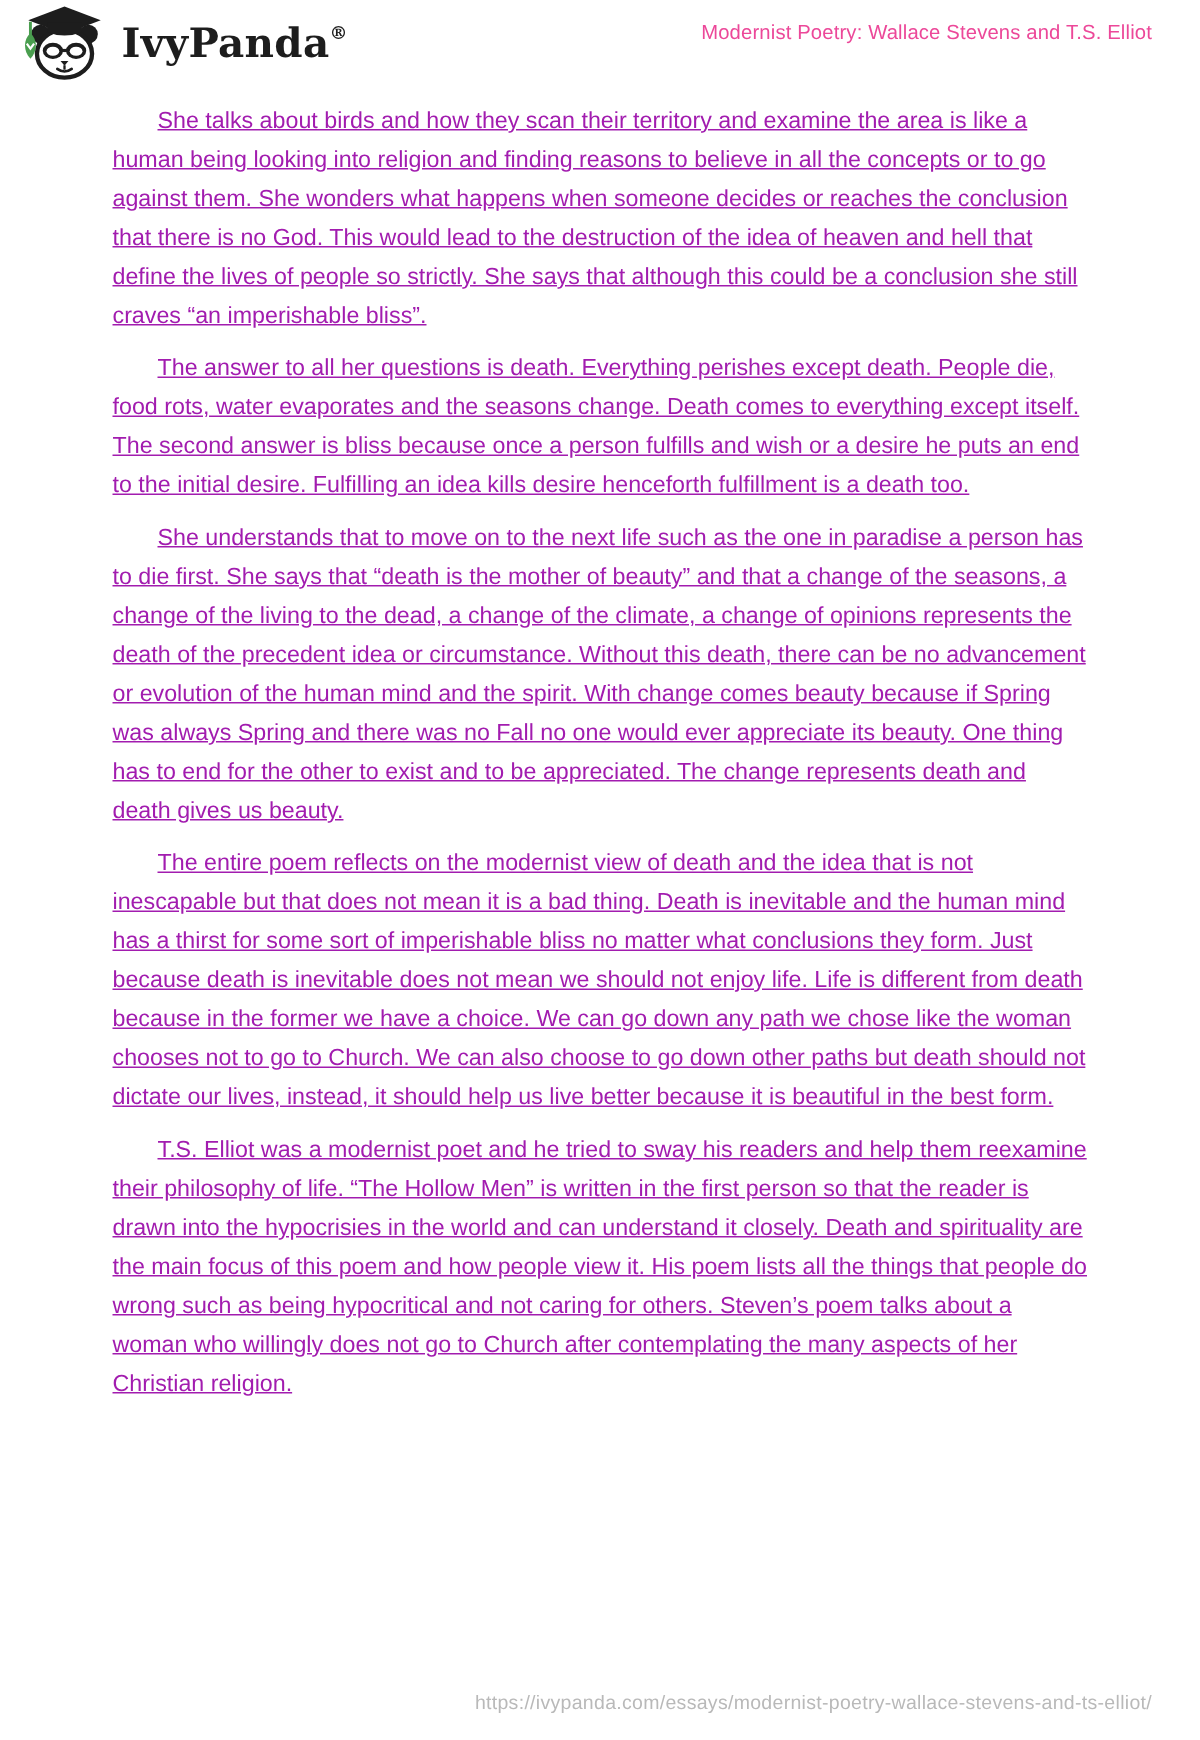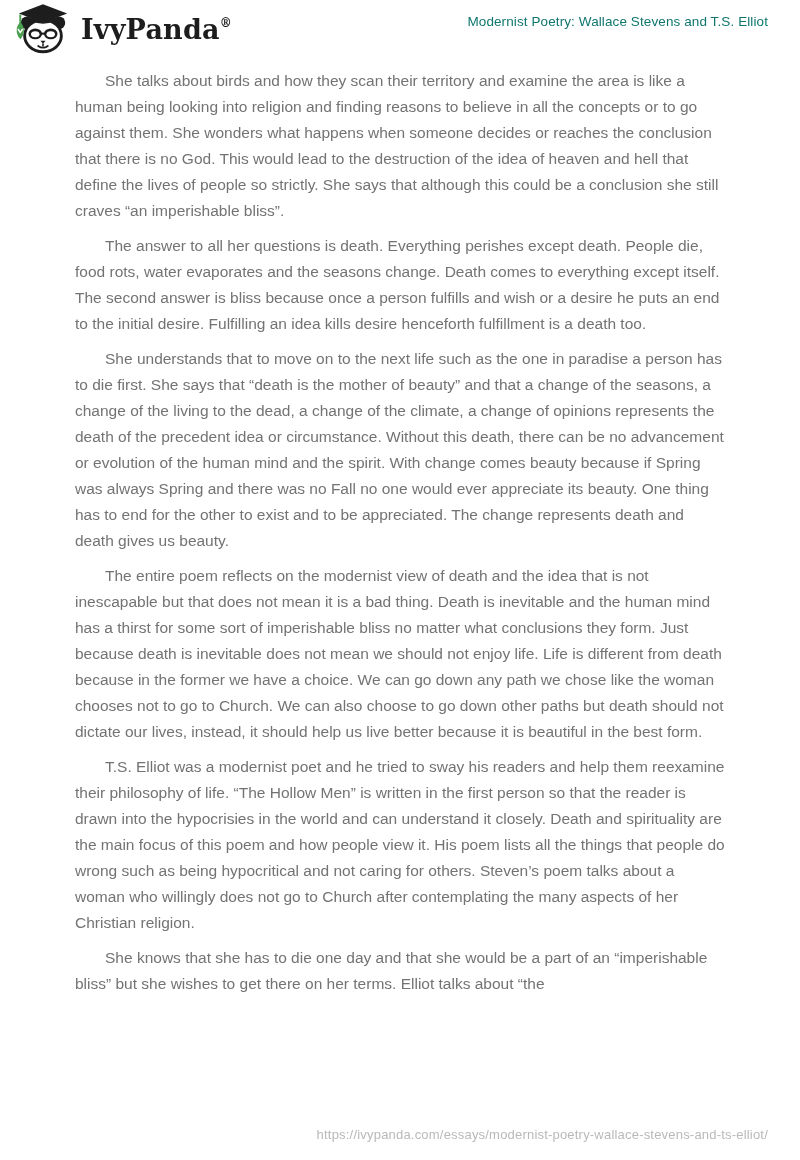--- a/index.html
+++ b/index.html
@@ -39,32 +39,33 @@
   .brand .reg {
     font-size: 12px;
     vertical-align: 12px;
     font-weight: 700;
   }
   .doc-title {
     position: absolute;
     top: 14px;
     right: 32px;
     font-size: 13.5px;
-    color: #0f766e;
+    color: #ec4899;
     letter-spacing: 0.1px;
   }
   .content {
     position: absolute;
     top: 68px;
     left: 75px;
     width: 650px;
-    color: #737373;
+    color: #a21caf;
     font-size: 15.5px;
     line-height: 26px;
     text-align: left;
+    text-decoration: underline;
   }
   .content p {
     margin: 0 0 9px 0;
     text-indent: 30px;
   }
   .footer-url {
     position: absolute;
     top: 1127px;
     right: 32px;
     font-size: 13px;
@@ -105,16 +106,15 @@
   </div>
   <div class="doc-title">Modernist Poetry: Wallace Stevens and T.S. Elliot</div>
 </div>
 
 <div class="content">
   <p>She talks about birds and how they scan their territory and examine the area is like a human being looking into religion and finding reasons to believe in all the concepts or to go against them. She wonders what happens when someone decides or reaches the conclusion that there is no God. This would lead to the destruction of the idea of heaven and hell that define the lives of people so strictly. She says that although this could be a conclusion she still craves “an imperishable bliss”.</p>
   <p>The answer to all her questions is death. Everything perishes except death. People die, food rots, water evaporates and the seasons change. Death comes to everything except itself. The second answer is bliss because once a person fulfills and wish or a desire he puts an end to the initial desire. Fulfilling an idea kills desire henceforth fulfillment is a death too.</p>
   <p>She understands that to move on to the next life such as the one in paradise a person has to die first. She says that “death is the mother of beauty” and that a change of the seasons, a change of the living to the dead, a change of the climate, a change of opinions represents the death of the precedent idea or circumstance. Without this death, there can be no advancement or evolution of the human mind and the spirit. With change comes beauty because if Spring was always Spring and there was no Fall no one would ever appreciate its beauty. One thing has to end for the other to exist and to be appreciated. The change represents death and death gives us beauty.</p>
   <p>The entire poem reflects on the modernist view of death and the idea that is not inescapable but that does not mean it is a bad thing. Death is inevitable and the human mind has a thirst for some sort of imperishable bliss no matter what conclusions they form. Just because death is inevitable does not mean we should not enjoy life. Life is different from death because in the former we have a choice. We can go down any path we chose like the woman chooses not to go to Church. We can also choose to go down other paths but death should not dictate our lives, instead, it should help us live better because it is beautiful in the best form.</p>
   <p>T.S. Elliot was a modernist poet and he tried to sway his readers and help them reexamine their philosophy of life. “The Hollow Men” is written in the first person so that the reader is drawn into the hypocrisies in the world and can understand it closely. Death and spirituality are the main focus of this poem and how people view it. His poem lists all the things that people do wrong such as being hypocritical and not caring for others. Steven’s poem talks about a woman who willingly does not go to Church after contemplating the many aspects of her Christian religion.</p>
-  <p>She knows that she has to die one day and that she would be a part of an “imperishable bliss” but she wishes to get there on her terms. Elliot talks about “the</p>
 </div>
 
 <div class="footer-url">https://ivypanda.com/essays/modernist-poetry-wallace-stevens-and-ts-elliot/</div>
 
 </body></html>

